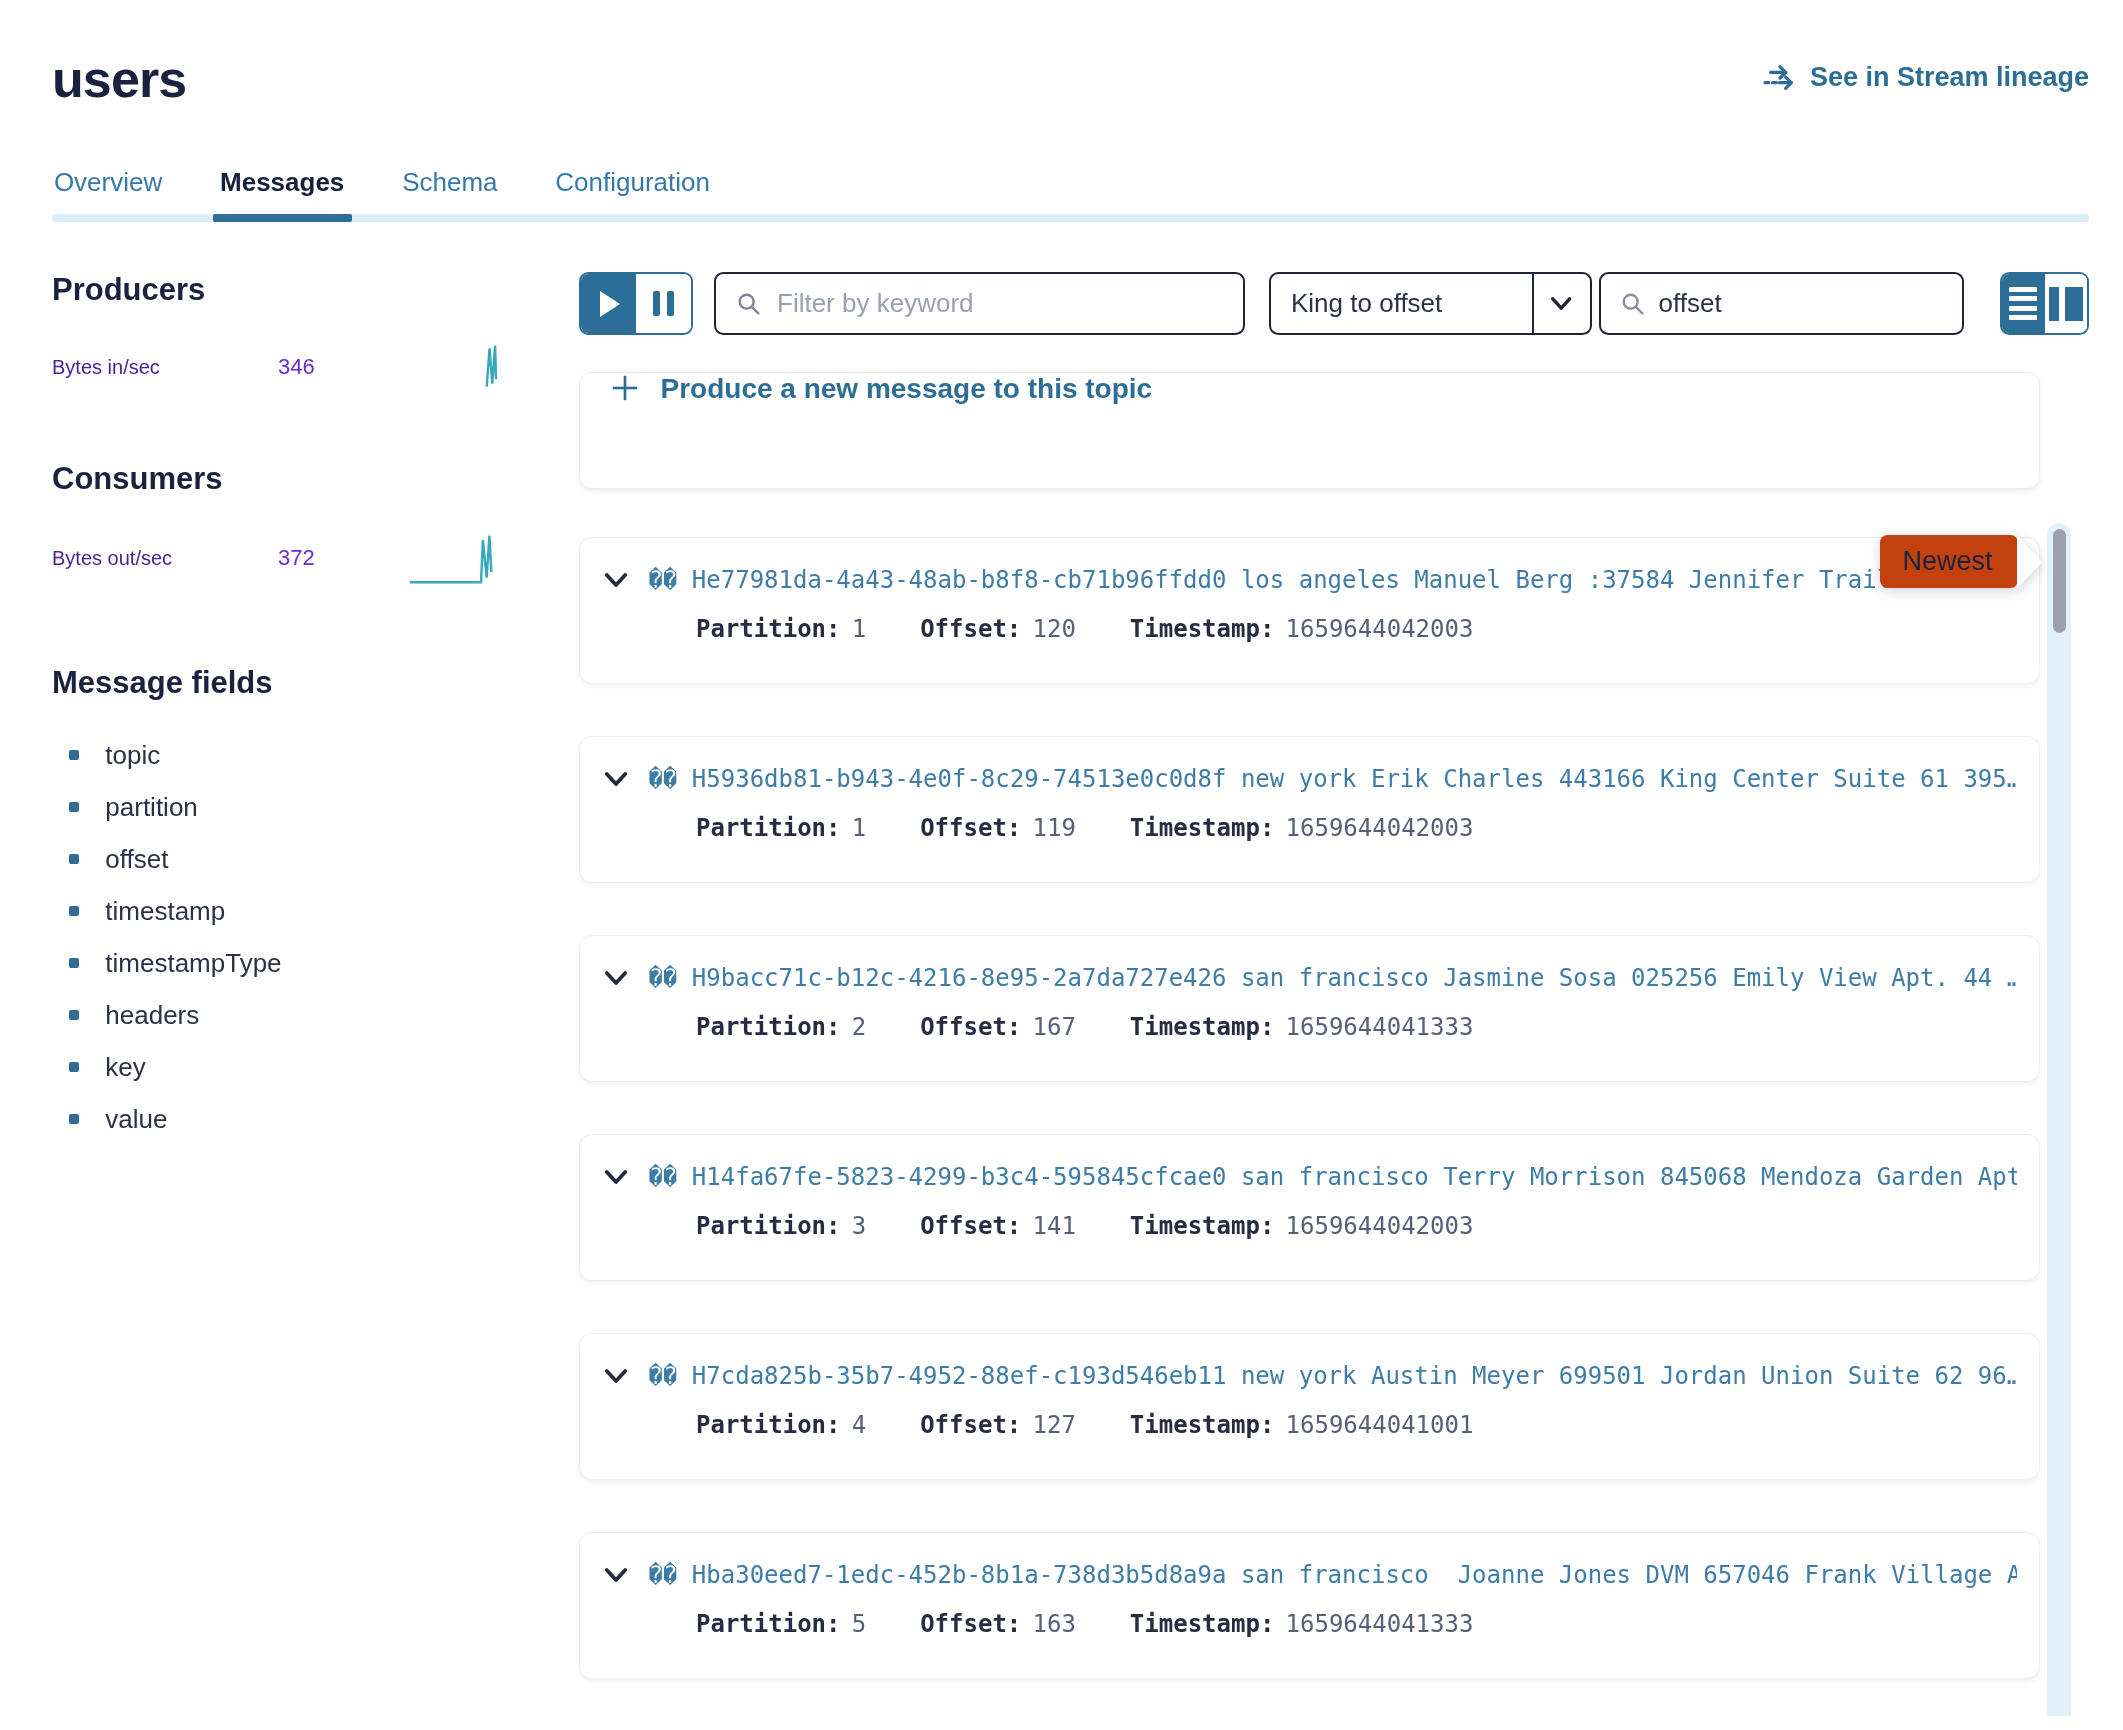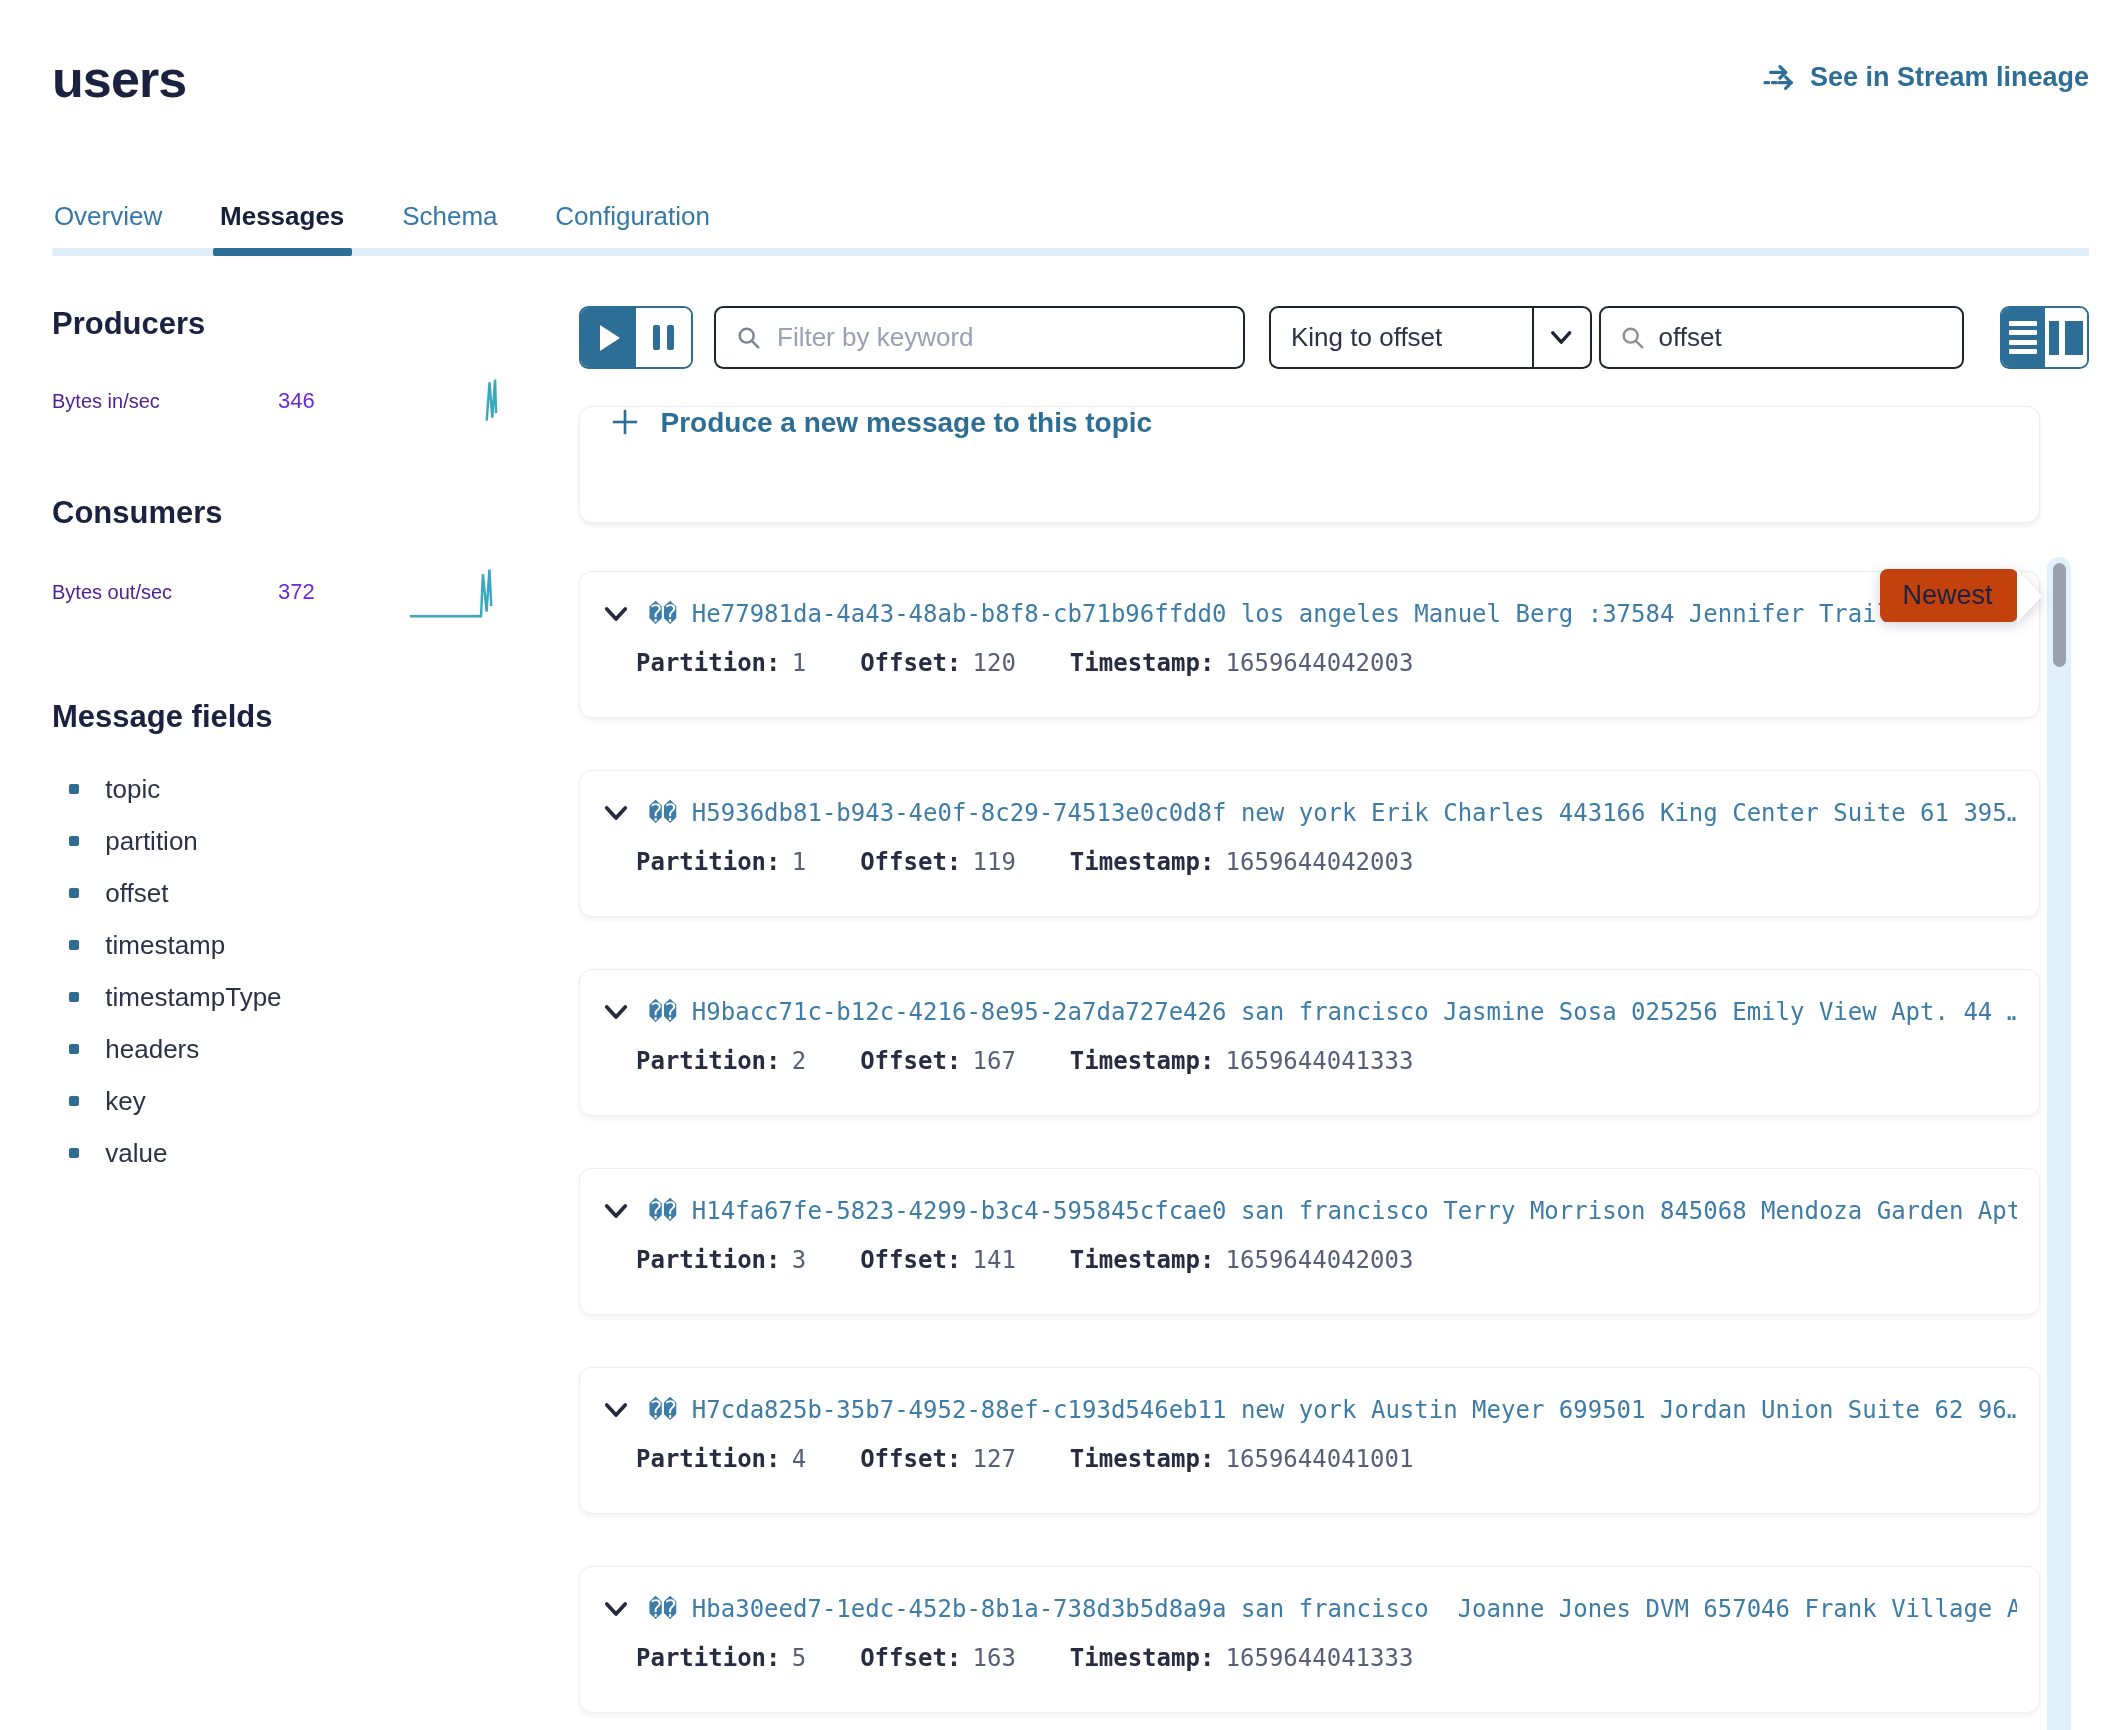--- a/index.html
+++ b/index.html
@@ -10,21 +10,21 @@
   }
   .page { position:absolute; inset:0; padding:49px 35px 0 52px; }
 
   
   .header { display:flex; justify-content:space-between; align-items:flex-start; }
   .page-title { font-size:52px; font-weight:800; color:#1b2240; letter-spacing:-0.9px; }
   .lineage-link { display:flex; align-items:center; gap:13px; color:#2d6e96;
     font-size:27px; font-weight:700; cursor:pointer; margin-top:13px; }
 
   
-  .tabs { position:relative; display:flex; gap:54px; margin-top:92px; }
+  .tabs { position:relative; display:flex; gap:54px; margin-top:58px; }
   .tabs::after { content:""; position:absolute; left:0; right:0; bottom:0; height:8.4px;
     background:#ddeef9; border-radius:1.9px; }
   .tab { position:relative; font-size:26px; font-weight:500; color:#3678a7;
     padding:0 1.9px 24px 1.9px; cursor:pointer; }
   .tab.active { color:#16203c; font-weight:700; }
   .tab.active::after { content:""; position:absolute; left:-5.6px; right:-5.6px; bottom:0;
     height:8.4px; background:#2d6e96; z-index:2; border-radius:1.9px; }
 
   
   .main { display:flex; margin-top:50px; }
@@ -94,21 +94,21 @@
 
   
   .msg-list { margin-top:48px; }
   .msg-card { width:1461px; height:147px; background:#fff; border:1.9px solid #eceef2;
     border-radius:13px; box-shadow:0 2.8px 5.6px rgba(25,30,60,0.06); margin-bottom:52px;
     padding:28px 22.4px 0 24px; cursor:pointer; }
   .msg-top { display:flex; align-items:center; gap:20.5px; overflow:hidden; }
   .msg-chevron { flex:0 0 24px; display:flex; cursor:pointer; }
   .msg-key { font-family:"DejaVu Sans Mono", monospace; font-size:24px; color:#3d7ca6;
     white-space:pre; overflow:hidden; }
-  .msg-meta { display:flex; gap:54px; margin-top:20.5px; margin-left:32px;
+  .msg-meta { display:flex; gap:54px; margin-top:20.5px; margin-left:92px;
     font-family:"DejaVu Sans Mono", monospace; font-size:24px; }
   .meta-label { font-weight:700; color:#272c42; }
   .meta-value { color:#575e78; margin-left:11.2px; }
 
   
   .scroll-track { position:absolute; left:1468px; top:251px; width:24px; height:1193px;
     background:#e1f1fb; border-radius:12px 12px 0 0; }
   .scroll-thumb { position:absolute; left:5.6px; top:5.6px; width:13px; height:104px;
     background:#9aa0ad; border-radius:7.5px; cursor:grab; }
 

